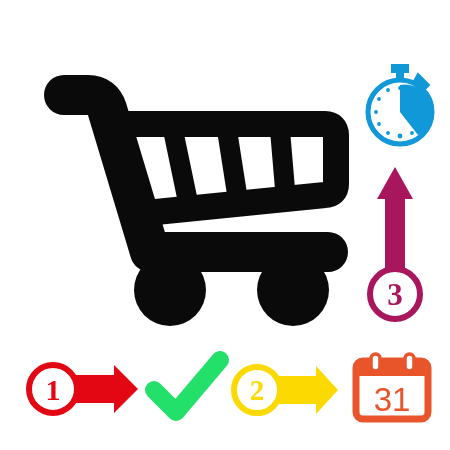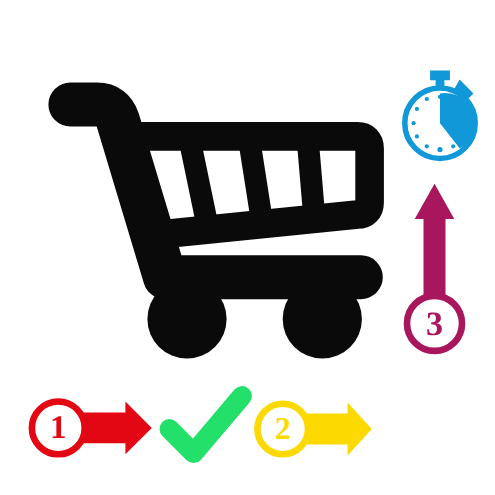--- a/index.html
+++ b/index.html
@@ -129,14 +129,25 @@
   <div class="icon-slot" id="arrow-2-icon">
     <svg viewBox="0 0 112 60" xmlns="http://www.w3.org/2000/svg">
       <g>
         <path fill="#fcd900" d="M 28 16 L 88 16 L 88 6 L 110 30 L 88 54 L 88 44 L 28 44 Z"></path>
         <circle cx="29" cy="30" r="23" fill="#ffffff" stroke="#fcd900" stroke-width="6"></circle>
         <text class="num-text" x="29" y="30" fill="#fcd900" font-size="29" text-anchor="middle" dominant-baseline="central">2</text>
       </g>
     </svg>
   </div>
 
+  <div class="icon-slot" id="calendar-icon">
+    <svg viewBox="0 0 88 72" xmlns="http://www.w3.org/2000/svg">
+      <g>
+        <rect x="8" y="9" width="72" height="58" rx="7" fill="#ffffff" stroke="#e8552a" stroke-width="7"></rect>
+        <path fill="#e8552a" d="M 8 16 C 8 12 12 9 16 9 L 72 9 C 76 9 80 12 80 16 L 80 24 L 8 24 Z"></path>
+        <rect x="23" y="2" width="9" height="17" rx="4.5" fill="#ffffff" stroke="#e8552a" stroke-width="3.5"></rect>
+        <rect x="57" y="2" width="9" height="17" rx="4.5" fill="#ffffff" stroke="#e8552a" stroke-width="3.5"></rect>
+        <text class="cal-num" x="44" y="47" fill="#e8552a" font-size="33" text-anchor="middle" dominant-baseline="central">31</text>
+      </g>
+    </svg>
+  </div>
 
 </div>
 
 </body></html>

